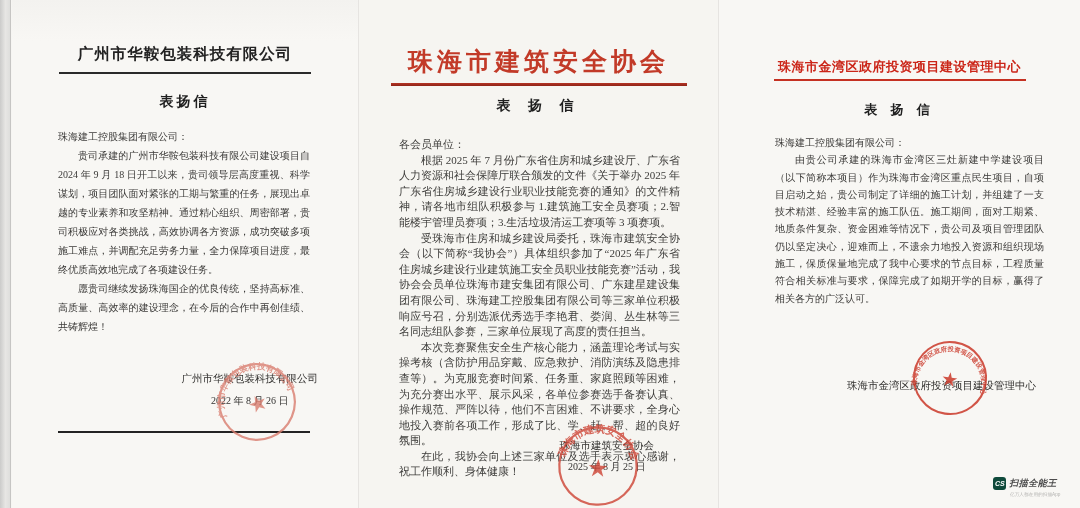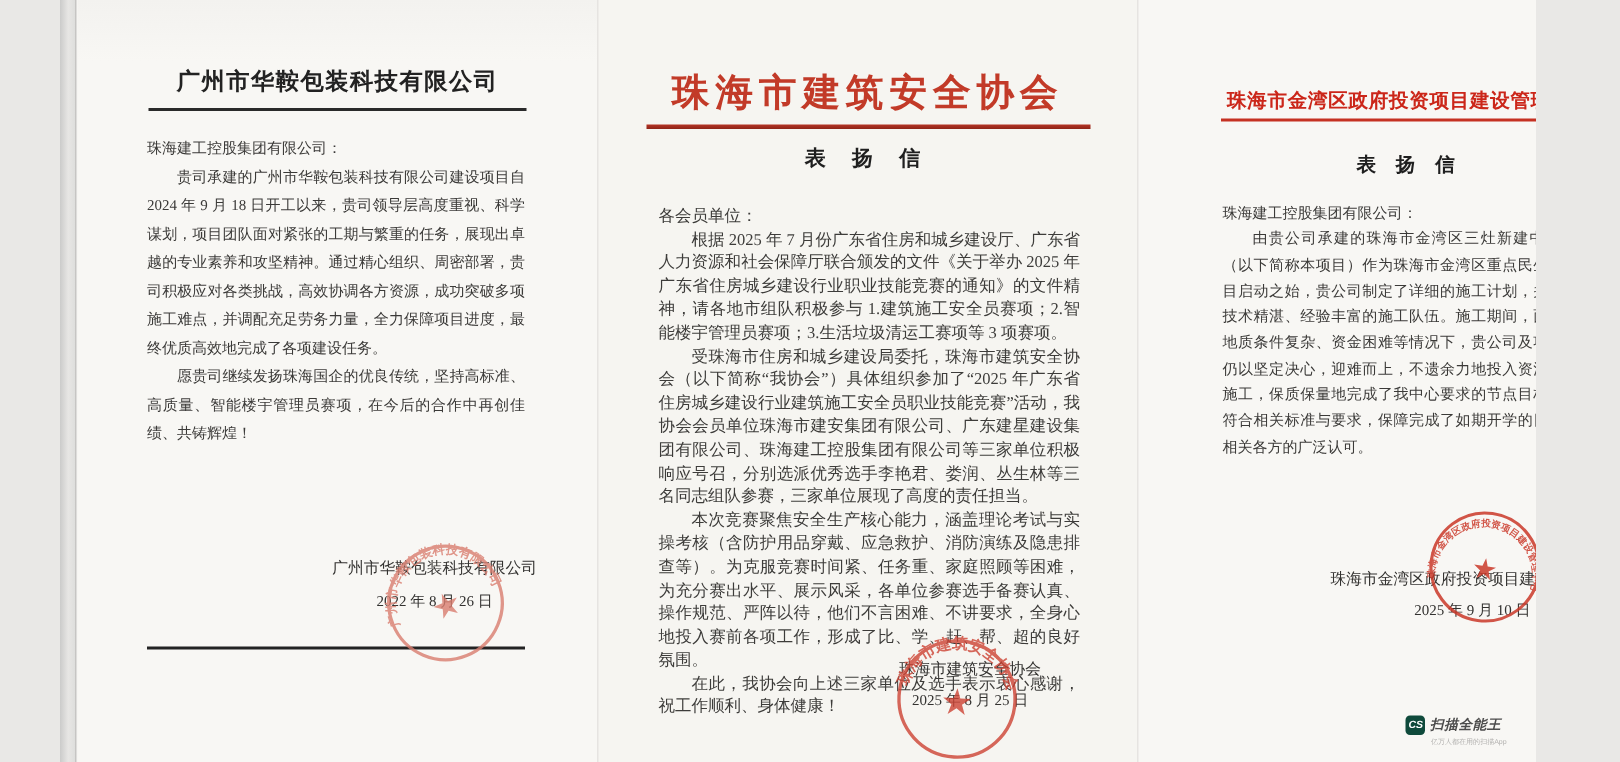--- a/index.html
+++ b/index.html
@@ -3,21 +3,21 @@
 <meta charset="utf-8">
 <style>
   * { margin:0; padding:0; box-sizing:border-box; }
   html,body { width:1080px; height:508px; }
   body {
     background:#e9e8e6;
     font-family:"Liberation Serif","DejaVu Serif",serif;
     color:#2e2d2b;
     overflow:hidden;
   }
-  .canvas { position:relative; width:984px; height:508px; background:#f6f5f2; overflow:hidden;margin-left:40px; }
+  .canvas { position:relative; width:1080px; height:508px; background:#f6f5f2; overflow:hidden; }
 
   .scan-strip {
     position:absolute; left:0; top:0; width:11px; height:508px;
     background:linear-gradient(90deg,#cbcbca,#e7e6e4 55%,#dededc);
     border-right:1px solid #c6c5c3;
   }
 
   .page { position:absolute; top:0; height:508px; overflow:hidden; }
   .page1 { left:12px;  width:346px; background:linear-gradient(180deg,#f3f2ef,#f8f7f4 8%,#f8f7f4); }
   .page2 { left:358px; width:360px; background:#f6f5f1; border-left:1px solid #e6e4e1; }
@@ -79,23 +79,24 @@
 </head>
 <body>
 
 <div class="canvas">
 
   <div class="scan-strip"></div>
 
   <div class="page page1">
     <div class="p1-org">广州市华鞍包装科技有限公司</div>
     <div class="p1-rule"></div>
+    <div class="letter-title">表扬信</div>
     <div class="letter-body">
       <p class="salutation">珠海建工控股集团有限公司：</p>
-      <span><p>贵司承建的广州市华鞍包装科技有限公司建设项目自 2024 年 9 月 18 日开工以来，贵司领导层高度重视、科学谋划，项目团队面对紧张的工期与繁重的任务，展现出卓越的专业素养和攻坚精神。通过精心组织、周密部署，贵司积极应对各类挑战，高效协调各方资源，成功突破多项施工难点，并调配充足劳务力量，全力保障项目进度，最终优质高效地完成了各项建设任务。</p><p>愿贵司继续发扬珠海国企的优良传统，坚持高标准、高质量、智能楼宇管理员赛项，在今后的合作中再创佳绩、共铸辉煌！</p></span>
+      <span><p>贵司承建的广州市华鞍包装科技有限公司建设项目自 2024 年 9 月 18 日开工以来，贵司领导层高度重视、科学谋划，项目团队面对紧张的工期与繁重的任务，展现出卓越的专业素养和攻坚精神。通过精心组织、周密部署，贵司积极应对各类挑战，高效协调各方资源，成功突破多项施工难点，并调配充足劳务力量，全力保障项目进度，最终优质高效地完成了各项建设任务。</p><p>愿贵司继续发扬珠海国企的优良传统，坚持高标准、高质量、高效率的建设理念，在今后的合作中再创佳绩、共铸辉煌！</p></span>
     </div>
     <div class="sig-block sig1">
       <div class="sig-org">广州市华鞍包装科技有限公司</div>
       <div class="sig-date">2022 年 8 月 26 日</div>
     </div>
     <div class="footer-rule"></div>
   </div>
 
   <div class="page page2">
     <div class="p2-org">珠海市建筑安全协会</div>
@@ -114,21 +115,20 @@
   <div class="page page3">
     <div class="p3-org">珠海市金湾区政府投资项目建设管理中心</div>
     <div class="p3-rule"></div>
     <div class="letter-title">表 扬 信</div>
     <div class="letter-body">
       <p class="salutation">珠海建工控股集团有限公司：</p>
       <span><p>由贵公司承建的珠海市金湾区三灶新建中学建设项目（以下简称本项目）作为珠海市金湾区重点民生项目，自项目启动之始，贵公司制定了详细的施工计划，并组建了一支技术精湛、经验丰富的施工队伍。施工期间，面对工期紧、地质条件复杂、资金困难等情况下，贵公司及项目管理团队仍以坚定决心，迎难而上，不遗余力地投入资源和组织现场施工，保质保量地完成了我中心要求的节点目标，工程质量符合相关标准与要求，保障完成了如期开学的目标，赢得了相关各方的广泛认可。</p></span>
     </div>
     <div class="sig-block sig3">
       <div class="sig-org">珠海市金湾区政府投资项目建设管理中心</div>
-      <div class="sig-date">2025 年 9 月 10 日</div>
     </div>
   </div>
 
   <svg class="seal seal1" viewBox="0 0 100 100">
     <defs>
         <path id="arc1" d="M 13,66 A 40,40 0 1 1 87,66" fill="none"></path>
       </defs>
     <circle class="seal-ring" cx="50" cy="50" r="45"></circle>
     <text font-size="10"><textPath href="#arc1" startOffset="50%" text-anchor="middle">广州市华鞍包装科技有限公司</textPath></text>
     <text class="seal-star" x="50" y="61" text-anchor="middle" font-size="26">★</text>

